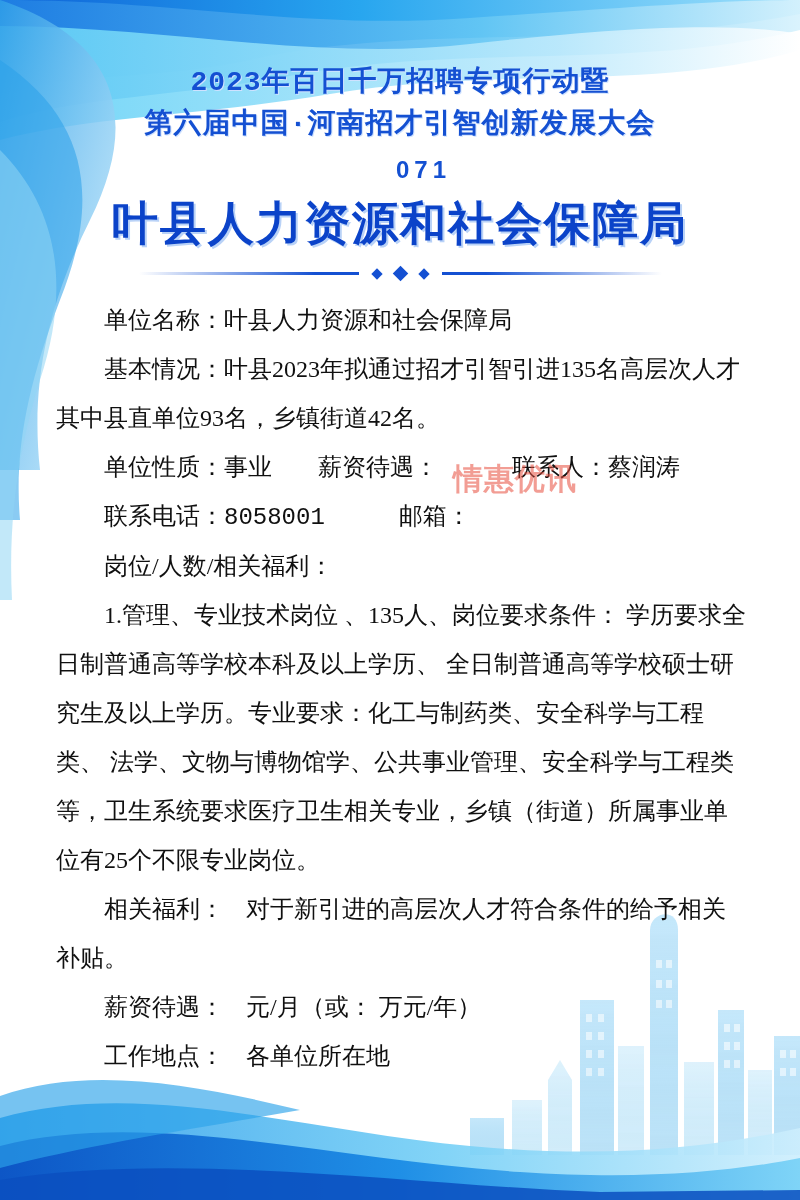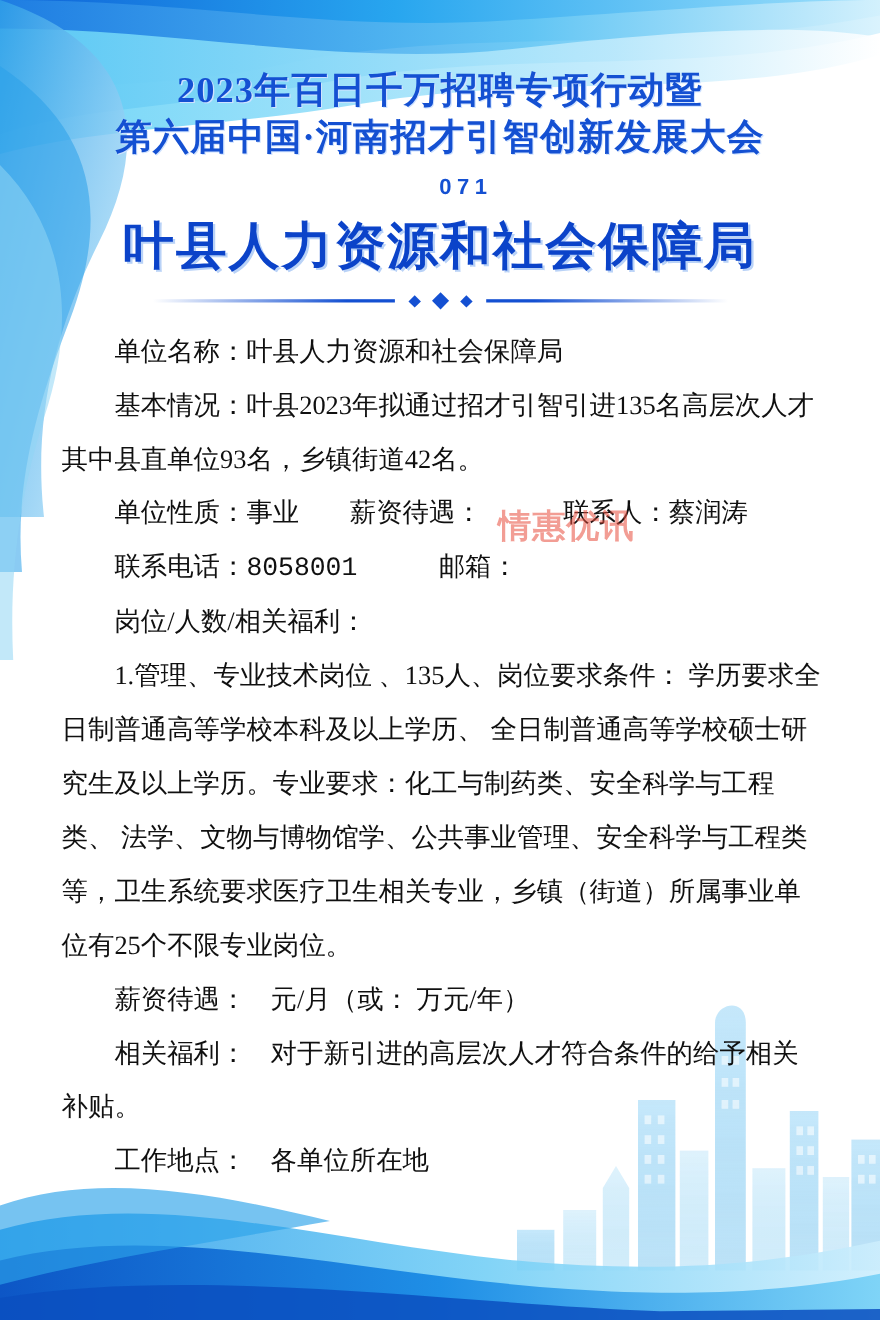--- a/index.html
+++ b/index.html
@@ -33,32 +33,32 @@
   
   .header {
     position: absolute;
     top: 62px;
     left: 0;
     width: 800px;
     text-align: center;
     z-index: 5;
   }
   .head-line {
-    font-family: Liberation Serif, serif;
+    font-family: Liberation Mono, monospace;
     font-weight: bold;
-    font-size: 33px;
+    font-size: 28px;
     line-height: 42px;
     color: #1450d2;
     letter-spacing: 1px;
     text-shadow: 1px 1px 0 #cfe2ff;
   }
   .serial {
     font-family: "Liberation Sans", "DejaVu Sans", sans-serif;
     font-weight: bold;
-    font-size: 20px;
+    font-size: 24px;
     line-height: 44px;
     color: #1450d2;
     letter-spacing: 5px;
     margin-top: 2px;
     padding-left: 47px;
   }
   .org-title {
     font-family: "Liberation Sans", "DejaVu Sans", sans-serif;
     font-weight: bold;
     font-size: 46px;
@@ -277,28 +277,28 @@
 
     <p class="para">
       <span class="lbl">岗位/人数/相关福利：</span>
     </p>
 
     <p class="para">
       <span>1.管理、专业技术岗位 、135人、岗位要求条件： 学历要求全日制普通高等学校本科及以上学历、 全日制普通高等学校硕士研究生及以上学历。专业要求：化工与制药类、安全科学与工程类、 法学、文物与博物馆学、公共事业管理、安全科学与工程类等，卫生系统要求医疗卫生相关专业，乡镇（街道）所属事业单位有25个不限专业岗位。</span>
     </p>
 
     <p class="para">
+      <span class="lbl">相关福利：</span><span class="gap-s"></span><span>对于新引进的高层次人才符合条件的给予相关补贴。</span>
+    </p>
+
+    <p class="para">
       <span class="lbl">薪资待遇：</span><span class="gap-s"></span><span>元/月（或： 万元/年）</span>
     </p>
 
     <p class="para">
-      <span class="lbl">相关福利：</span><span class="gap-s"></span><span>对于新引进的高层次人才符合条件的给予相关补贴。</span>
-    </p>
-
-    <p class="para">
       <span class="lbl">工作地点：</span><span class="gap-s"></span><span class="lbl">各单位所在地</span>
     </p>
 
   </div>
 
   <div class="watermark">情惠优讯</div>
 
 </div>
 
 </body></html>

